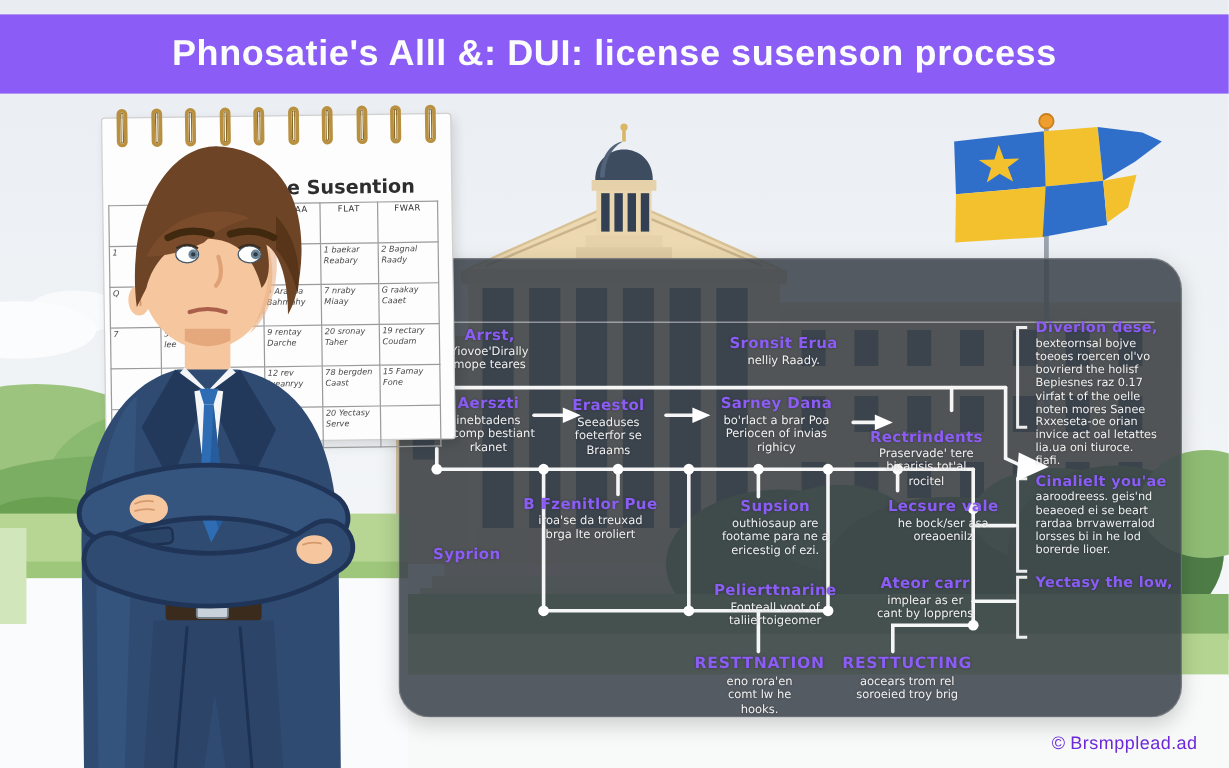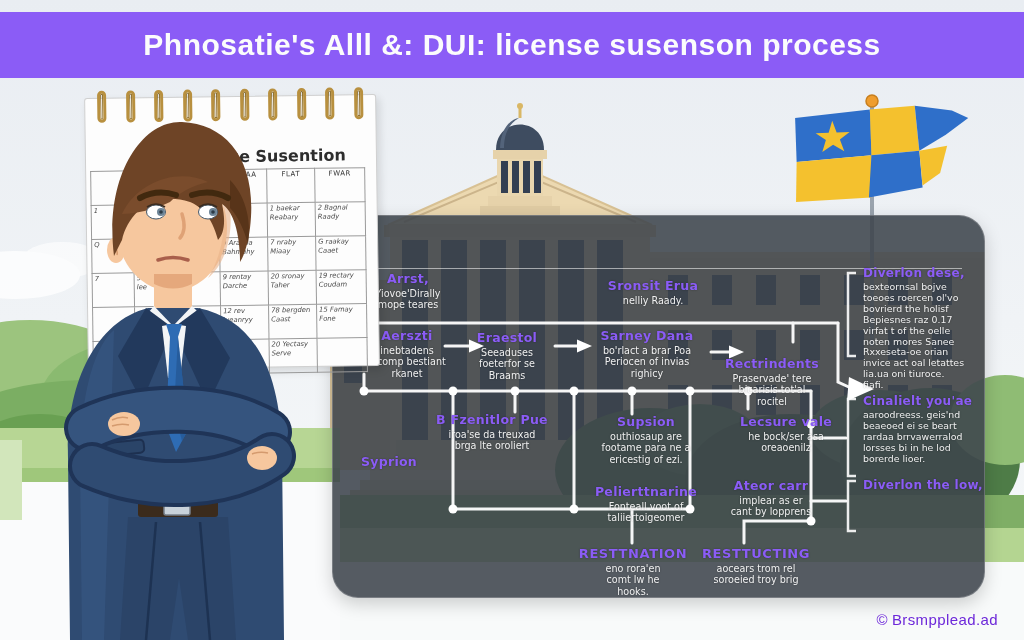--- a/index.html
+++ b/index.html
@@ -321,21 +321,21 @@
     </div>
     <div class="fc-block side" style="left:530px;top:178px;width:122px;">
       <span class="fc-title">Cinalielt you'ae</span>
       <span class="fc-body">aaroodreess. geis'nd
 beaeoed ei se beart
 rardaa brrvawerralod
 lorsses bi in he lod
 borerde lioer.</span>
     </div>
     <div class="fc-block side" style="left:530px;top:262px;width:122px;">
-      <span class="fc-title">Diverlon the low,</span>
+      <span class="fc-title">Yectasy the low,</span>
     </div>
   </div>
 
   <div class="calendar">
     <div class="rings">
       <span class="ring"></span>
       <span class="ring"></span>
       <span class="ring"></span>
       <span class="ring"></span>
       <span class="ring"></span>

